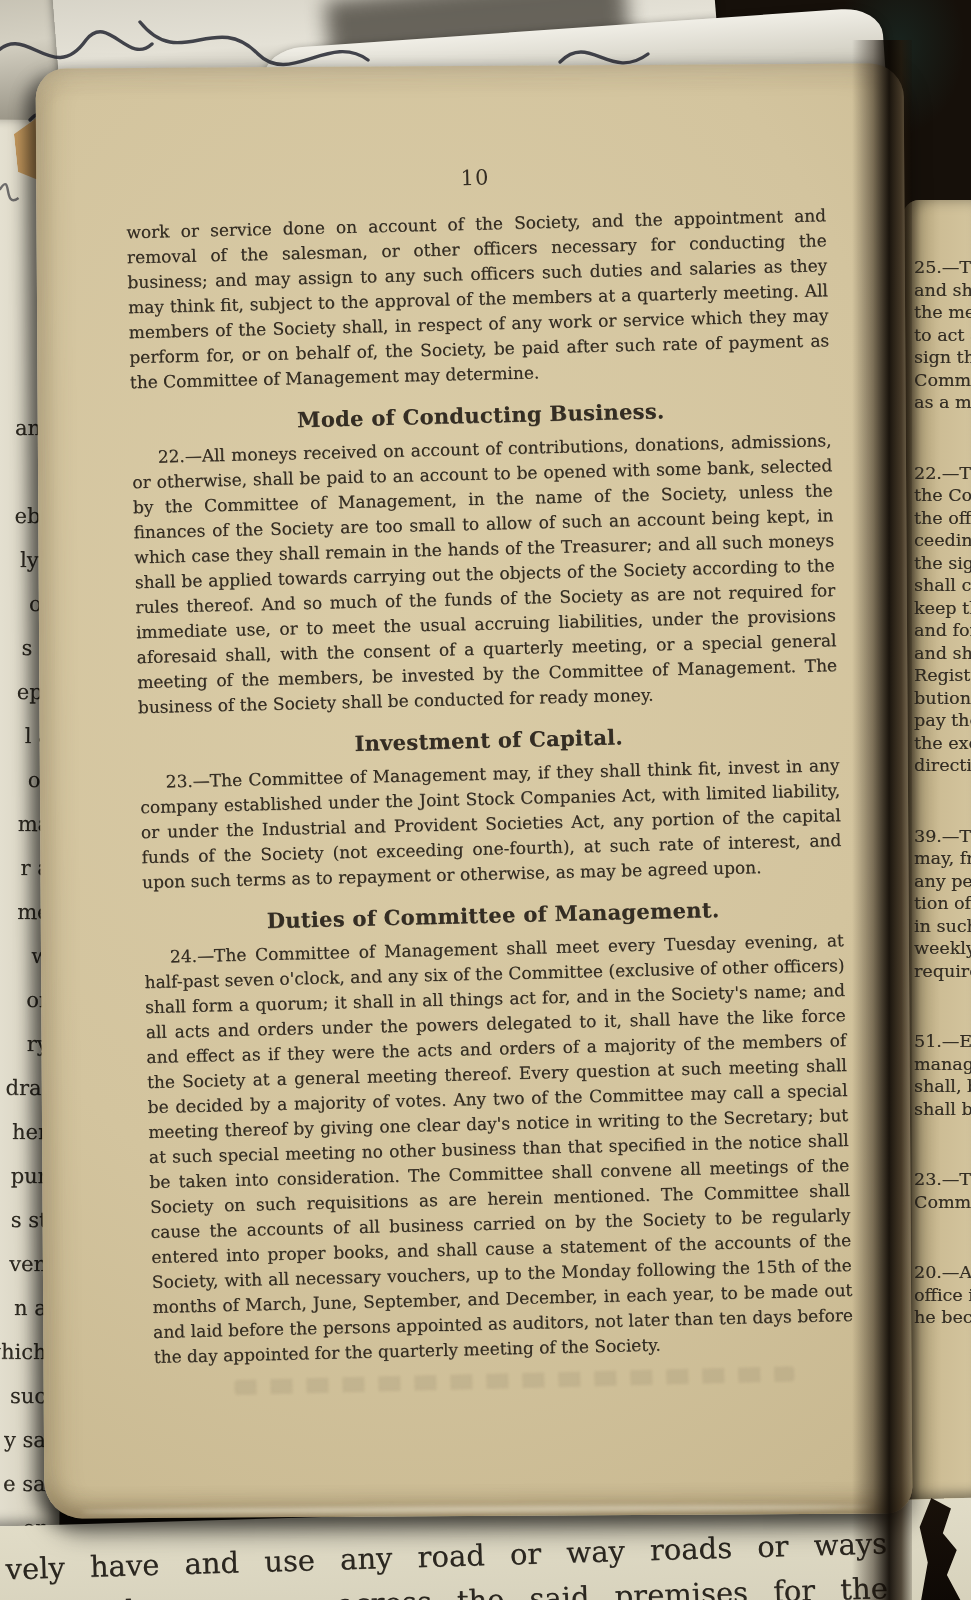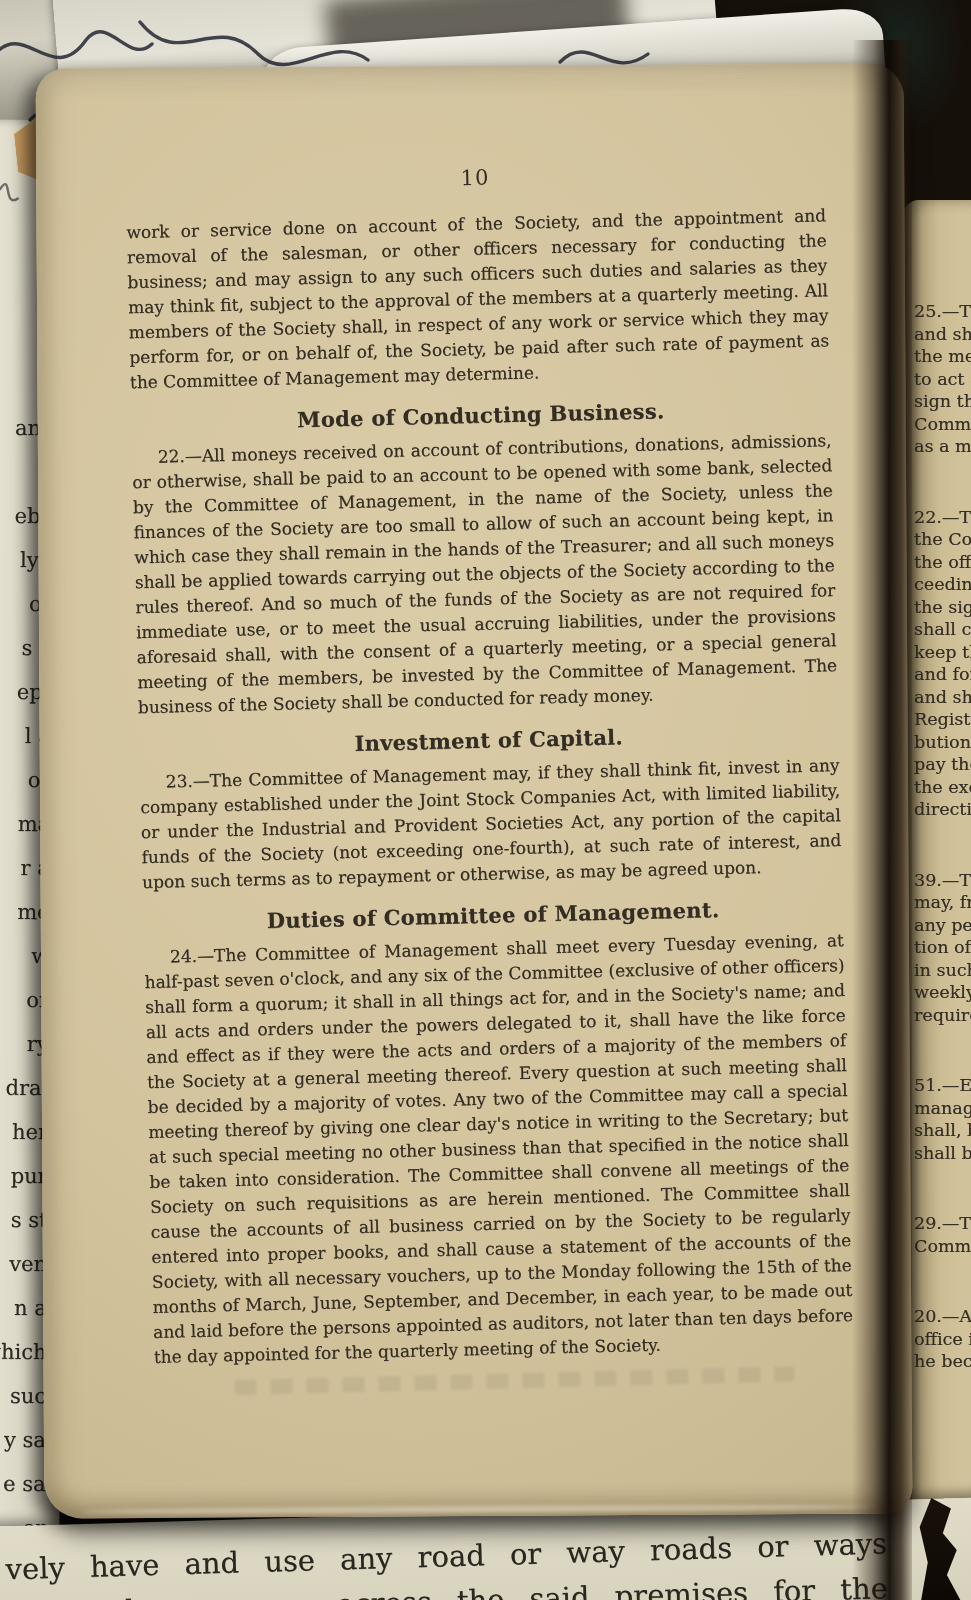--- a/index.html
+++ b/index.html
@@ -33,21 +33,21 @@
   .lrow{display:flex;justify-content:flex-end;width:64px;height:44px;}
   .lrow span{white-space:nowrap;text-shadow:.3px .3px .4px rgba(46,42,34,.5);}
 
   
   .right-page{position:absolute;left:903px;top:200px;width:68px;height:1325px;z-index:5;
               border-radius:16px 0 0 6px;
               background:linear-gradient(90deg,#6d5c3e,#b6a67e 26%,#cdbd95 55%,#d3c49d);
               box-shadow:inset 10px 0 14px rgba(0,0,0,.35);}
   .rfrags{padding:56px 0 0 11px;font-size:17.5px;line-height:22.5px;color:#332d23;}
   .rline{white-space:nowrap;text-shadow:.3px .3px .4px rgba(51,45,35,.5);}
-  .rgroup{margin-bottom:48px;margin-top:44px;}
+  .rgroup{margin-bottom:48px;}
 
   
   .bottom-doc{position:absolute;left:-20px;top:1512px;width:1020px;height:130px;z-index:6;
               transform:rotate(-1.7deg);
               background:linear-gradient(180deg,#e1dcc7,#d4cfb9);
               box-shadow:0 -5px 12px rgba(0,0,0,.4);color:#2b2720;}
   .bline{font-size:29px;white-space:nowrap;word-spacing:.55em;padding-left:26px;
          text-shadow:.3px .3px .5px rgba(43,39,32,.5);}
   .bline1{margin-top:26px;}
   .bline2{margin-top:11px;}
@@ -231,21 +231,21 @@
           <div class="rline">weekly, a</div>
           <div class="rline">required,</div>
         </div>
         <div class="rgroup">
           <div class="rline">51.—E</div>
           <div class="rline">managen</div>
           <div class="rline">shall, be</div>
           <div class="rline">shall be</div>
         </div>
         <div class="rgroup">
-          <div class="rline">29.—T</div>
+          <div class="rline">23.—T</div>
           <div class="rline">Committ</div>
         </div>
         <div class="rgroup">
           <div class="rline">20.—A</div>
           <div class="rline">office if</div>
           <div class="rline">he becor</div>
         </div>
       </div>
   </div>
 

